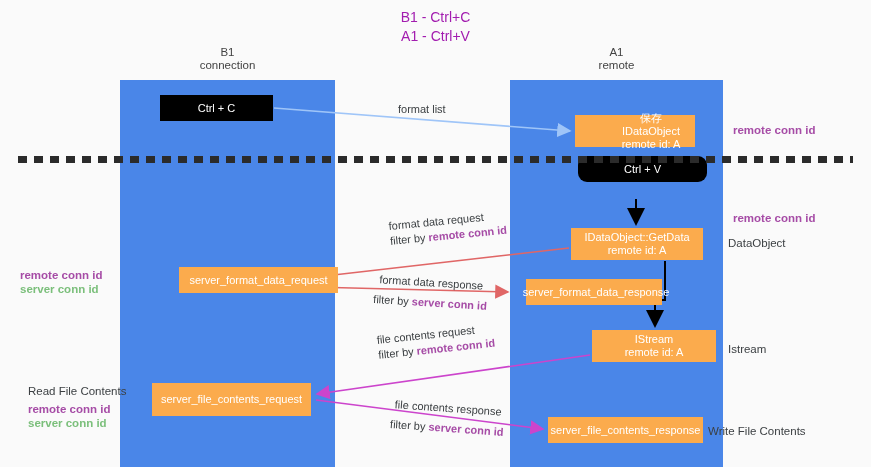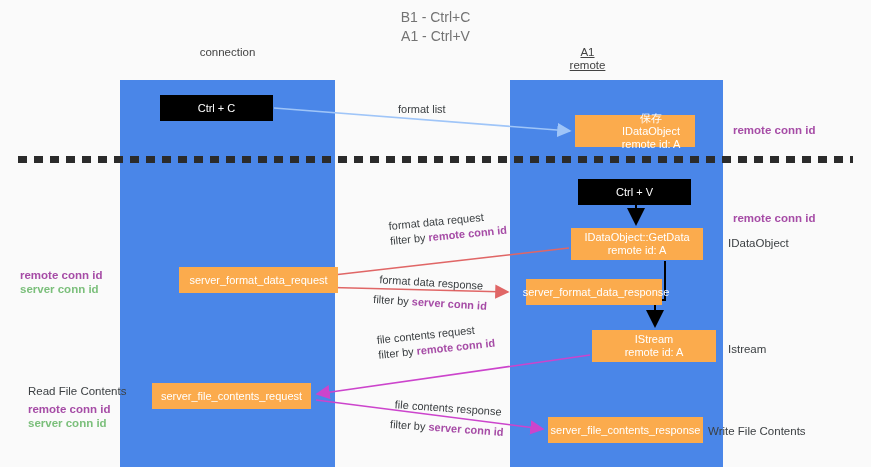--- a/index.html
+++ b/index.html
@@ -13,41 +13,41 @@
   #stage{position:absolute;left:0;top:0;width:871px;height:467px;}
 
   
   .col{position:absolute;background:#4a86e8;}
   #col-b1{left:120px;top:80px;width:215px;height:387px;}
   #col-a1{left:510px;top:80px;width:213px;height:387px;}
 
   
   .col-head{position:absolute;text-align:center;font-size:11.5px;line-height:13px;color:#434343;}
   #head-b1{left:120px;top:46px;width:215px;}
-  #head-a1{left:481px;top:46px;width:213px;text-decoration:underline;}
+  #head-a1{left:510px;top:46px;width:213px;}
 
   
   #title{position:absolute;left:0;top:8px;width:871px;text-align:center;
-         font-size:14px;line-height:19px;color:#737373;}
+         font-size:14px;line-height:19px;color:#a21caf;}
 
   
   .box{position:absolute;box-sizing:border-box;display:flex;align-items:center;
        justify-content:center;text-align:center;color:#fff;font-size:11px;
        line-height:13px;padding:2px 4px;}
   .box.green{background:#000000;}
   .box.orange{background:#fbab4d;}
 
   #box-ctrlc{left:160px;top:95px;width:113px;height:26px;}
   #box-idataobject{left:575px;top:115px;width:120px;height:32px;padding-left:36px;}
-  #box-ctrlv{left:578px;top:179px;width:113px;height:26px;}
+  #box-ctrlv{left:578px;top:156px;width:129px;height:26px;border-radius:9px;}
   #box-getdata{left:571px;top:228px;width:132px;height:32px;}
   #box-sfdreq{left:152px;top:267px;width:159px;height:26px;margin-left:27px;}
   #box-sfdresp{left:526px;top:279px;width:136px;height:26px;padding-left:8px;}
   #box-istream{left:592px;top:330px;width:124px;height:32px;}
-  #box-sfcreq{left:152px;top:383px;width:159px;height:26px;}
+  #box-sfcreq{left:152px;top:383px;width:159px;height:33px;}
   #box-sfcresp{left:548px;top:417px;width:155px;height:26px;}
 
   
   #divider{position:absolute;left:18px;top:156px;width:835px;height:7px;
     background-image:repeating-linear-gradient(to right,#2b2b2b 0 9px,transparent 9px 16px);}
 
   
   .side{position:absolute;font-size:11.5px;line-height:14px;}
   .purple{color:#a64ca6;font-weight:bold;}
   .green-t{color:#7bbf7b;font-weight:bold;}
@@ -78,20 +78,21 @@
 <body>
 
 <div id="stage">
 
   <div id="title">
     <div>B1 - Ctrl+C</div>
     <div>A1 - Ctrl+V</div>
   </div>
 
   <div class="col-head" id="head-b1">
+    <div>B1</div>
     <div>connection</div>
   </div>
   <div class="col-head" id="head-a1">
     <div>A1</div>
     <div>remote</div>
   </div>
 
   <div class="col" id="col-b1"></div>
   <div class="col" id="col-a1"></div>
 
@@ -200,21 +201,21 @@
 
   <div class="edge-lbl" id="e-fcresp">
     <div style="text-align:center;">file contents response</div>
     <div style="text-align:center;margin-top:5px;">
       <span class="dark">filter by </span><span class="purple">server conn id</span>
     </div>
   </div>
 
   <div class="side purple" id="lbl-remote-1">remote conn id</div>
   <div class="side purple" id="lbl-remote-2">remote conn id</div>
-  <div class="side dark" id="lbl-dataobject">IDataObject</div>
+  <div class="side dark" id="lbl-dataobject">DataObject</div>
   <div class="side dark" id="lbl-istream">Istream</div>
   <div class="side dark" id="lbl-write">Write File Contents</div>
 
   <div class="side" id="lbl-left-1">
     <div class="purple">remote conn id</div>
     <div class="green-t">server conn id</div>
   </div>
 
   <div class="side dark" id="lbl-read">Read File Contents</div>
 

